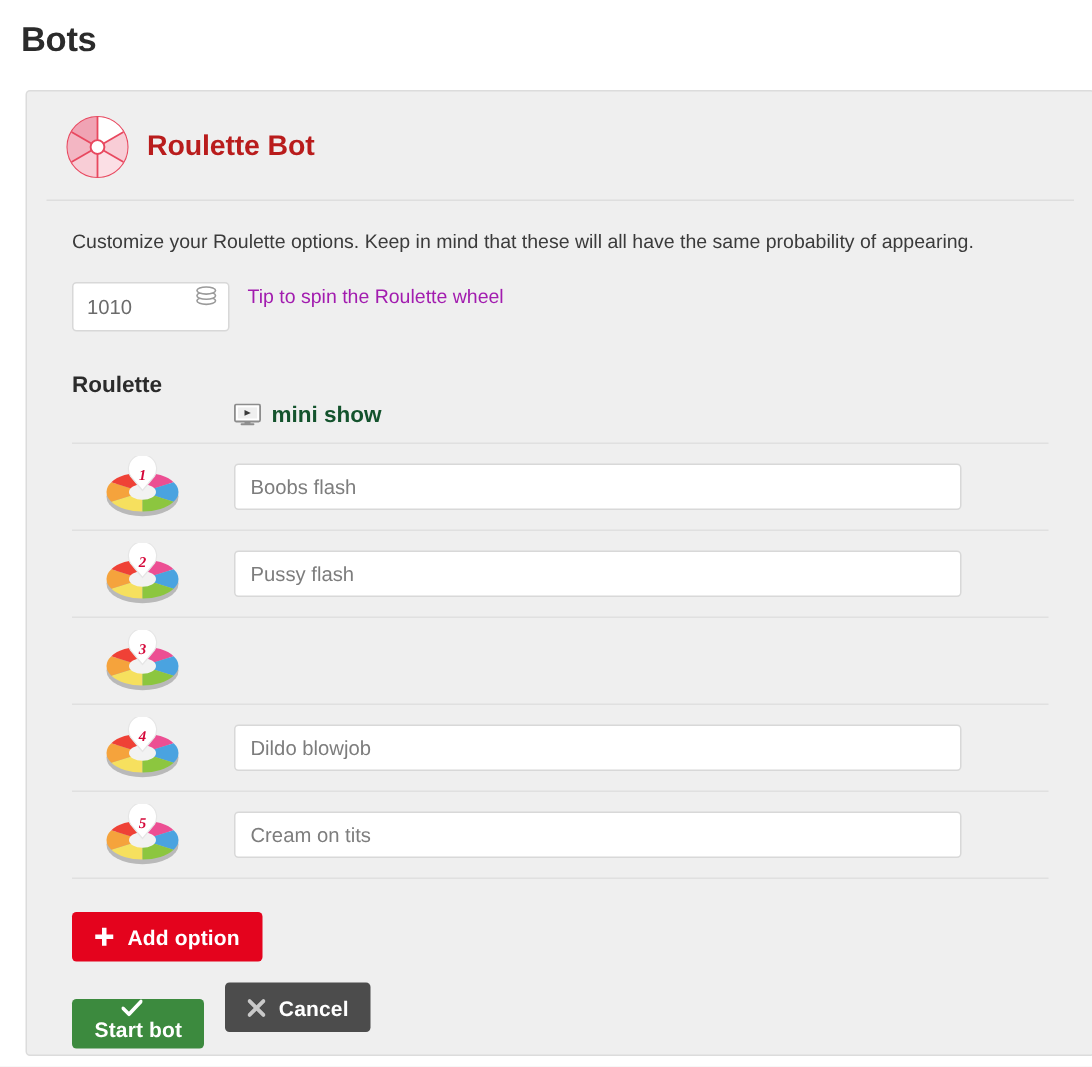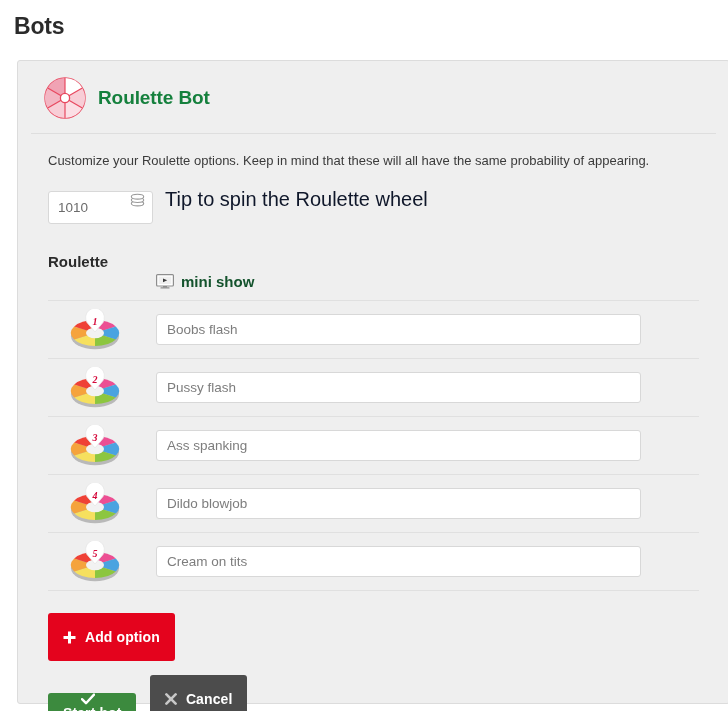--- a/index.html
+++ b/index.html
@@ -44,21 +44,21 @@
     border-bottom: 1px solid #dedede;
     margin: 0 13px;
   }
   .panel-header-inner {
     display: flex;
     align-items: center;
   }
   .bot-title {
     font-size: 19px;
     font-weight: bold;
-    color: #15803d;
+    color: #b91c1c;
     margin-left: 12px;
     letter-spacing: -0.1px;
   }
 
   .wheel-logo {
     width: 42px;
     height: 42px;
     flex: 0 0 42px;
     display: block;
   }
@@ -97,22 +97,22 @@
   .token-icon {
     position: absolute;
     right: 7px;
     top: 50%;
     transform: translateY(-50%);
     width: 17px;
     height: 17px;
     pointer-events: none;
   }
   .tip-label {
-    font-size: 20px;
-    color: #0f172a;
+    font-size: 13px;
+    color: #a21caf;
     margin-left: 12px;
   }
 
   
   .col-head {
     display: flex;
     align-items: center;
     padding: 22px 0 0 30px;
   }
   .col-head-outcome {
@@ -183,21 +183,21 @@
   .btn {
     display: inline-flex;
     align-items: center;
     border: none;
     border-radius: 3px;
     color: #ffffff;
     font-family: "Liberation Sans", sans-serif;
     font-size: 14px;
     font-weight: bold;
     padding: 0 15px;
-    height: 48px;
+    height: 33px;
     cursor: pointer;
     letter-spacing: 0.1px;
   }
   .btn-icon {
     display: inline-block;
     margin-right: 9px;
     line-height: 1;
   }
   .btn-add {
     background: #e4031d;
@@ -323,21 +323,20 @@
             <path d="M29 24 L8.215390309173472 30.499999999999996 A24 13 0 0 1 8.215390309173472 17.5 Z" fill="#f5a33c"></path>
             <path d="M29 24 L8.215390309173472 17.5 A24 13 0 0 1 29 11 Z" fill="#ef4136"></path>
             <path d="M29 24 L29 11 A24 13 0 0 1 49.78460969082653 17.5 Z" fill="#ec4f93"></path>
             <path d="M29 24 L49.78460969082653 17.5 A24 13 0 0 1 49.78460969082653 30.499999999999996 Z" fill="#4aa3e0"></path>
             <path d="M29 24 L49.78460969082653 30.499999999999996 A24 13 0 0 1 29.000000000000004 37 Z" fill="#8cc63f"></path>
             <ellipse cx="29" cy="24" rx="9" ry="5.2" fill="#f2f2f2"></ellipse>
             <path d="M29 23 L21 13.5 A9.4 9.4 0 1 1 37 13.5 Z" fill="#ffffff" stroke="#e6e6e6" stroke-width="0.8"></path>
             <text x="29" y="13.5" text-anchor="middle" dominant-baseline="middle" fill="#d5083a" font-size="10" font-weight="bold" font-style="italic" font-family="&quot;Liberation Serif&quot;, serif">3</text>
           </svg>
         </div>
-        <input type="text" class="option-input" placeholder="Ass spanking" value="Ass spanking" style="">
       </div>
       <div class="option-row">
         <div class="row-wheel-cell">
           <svg class="row-wheel" viewBox="0 0 58 42">
             <ellipse cx="29" cy="27.2" rx="24" ry="13" fill="#b9b9b9"></ellipse>
             <path d="M29 24 L28.999999999999996 37 A24 13 0 0 1 8.215390309173472 30.499999999999996 Z" fill="#f6e05e"></path>
             <path d="M29 24 L8.215390309173472 30.499999999999996 A24 13 0 0 1 8.215390309173472 17.5 Z" fill="#f5a33c"></path>
             <path d="M29 24 L8.215390309173472 17.5 A24 13 0 0 1 29 11 Z" fill="#ef4136"></path>
             <path d="M29 24 L29 11 A24 13 0 0 1 49.78460969082653 17.5 Z" fill="#ec4f93"></path>
             <path d="M29 24 L49.78460969082653 17.5 A24 13 0 0 1 49.78460969082653 30.499999999999996 Z" fill="#4aa3e0"></path>

